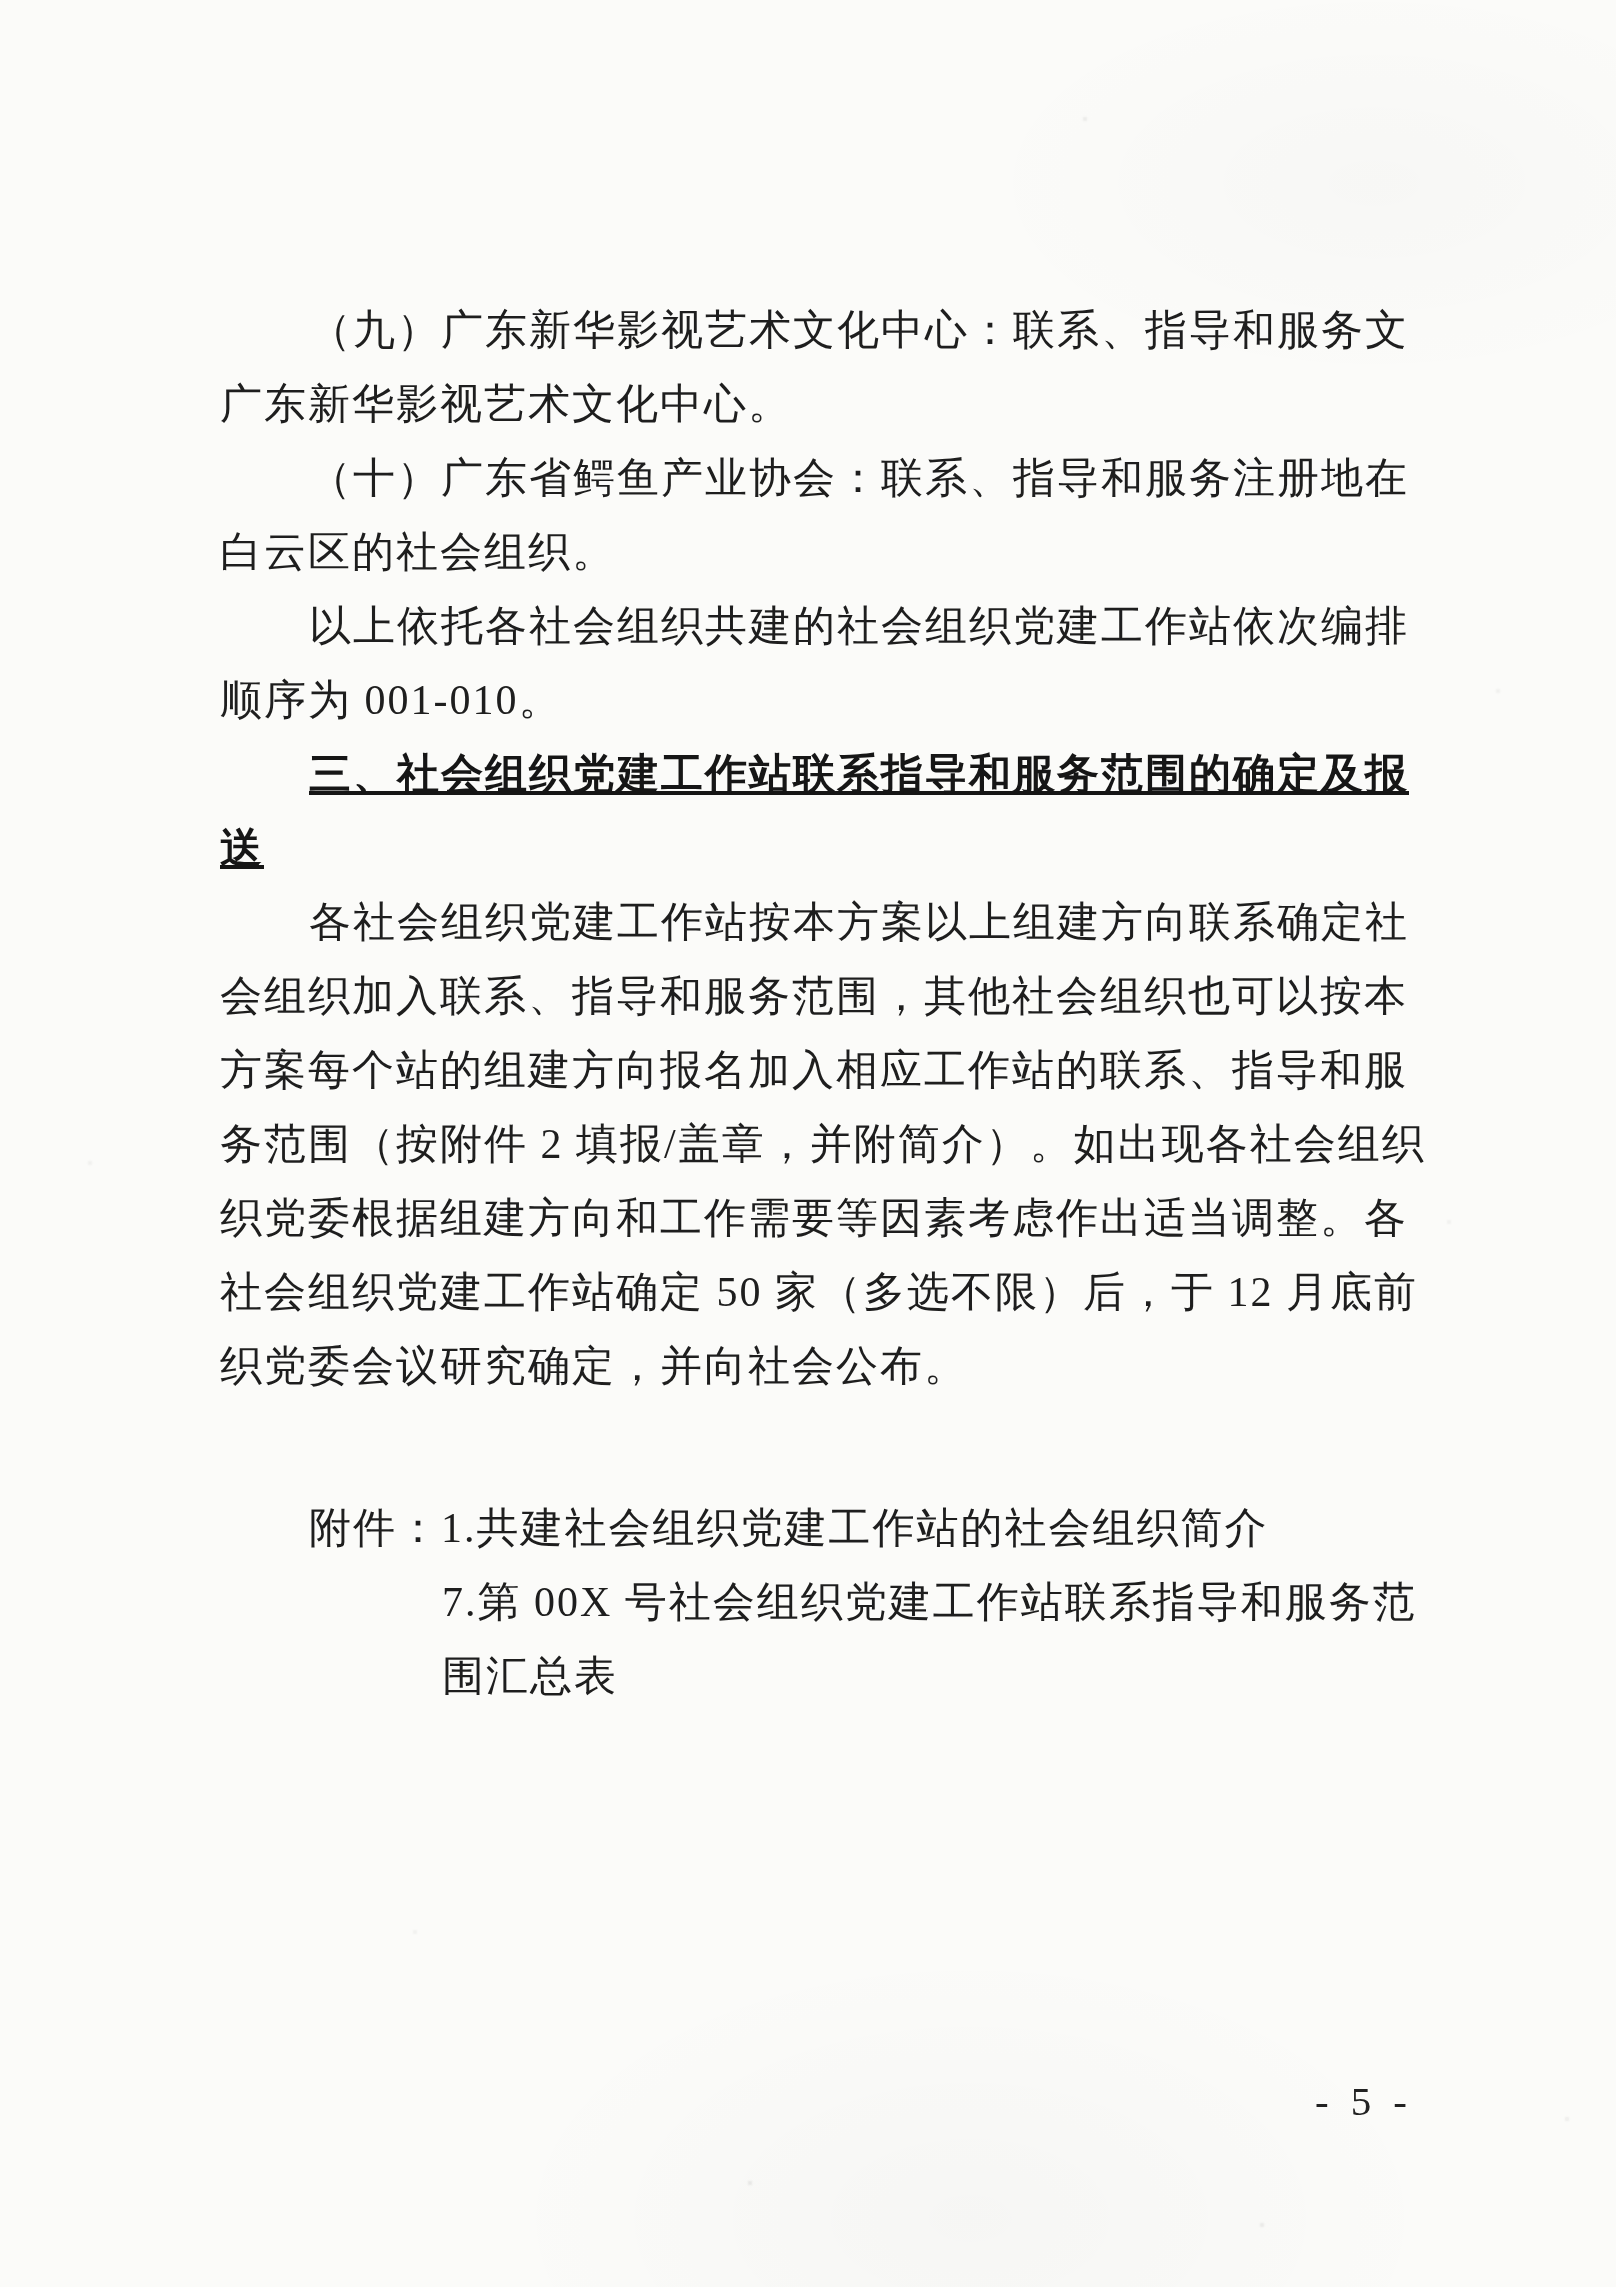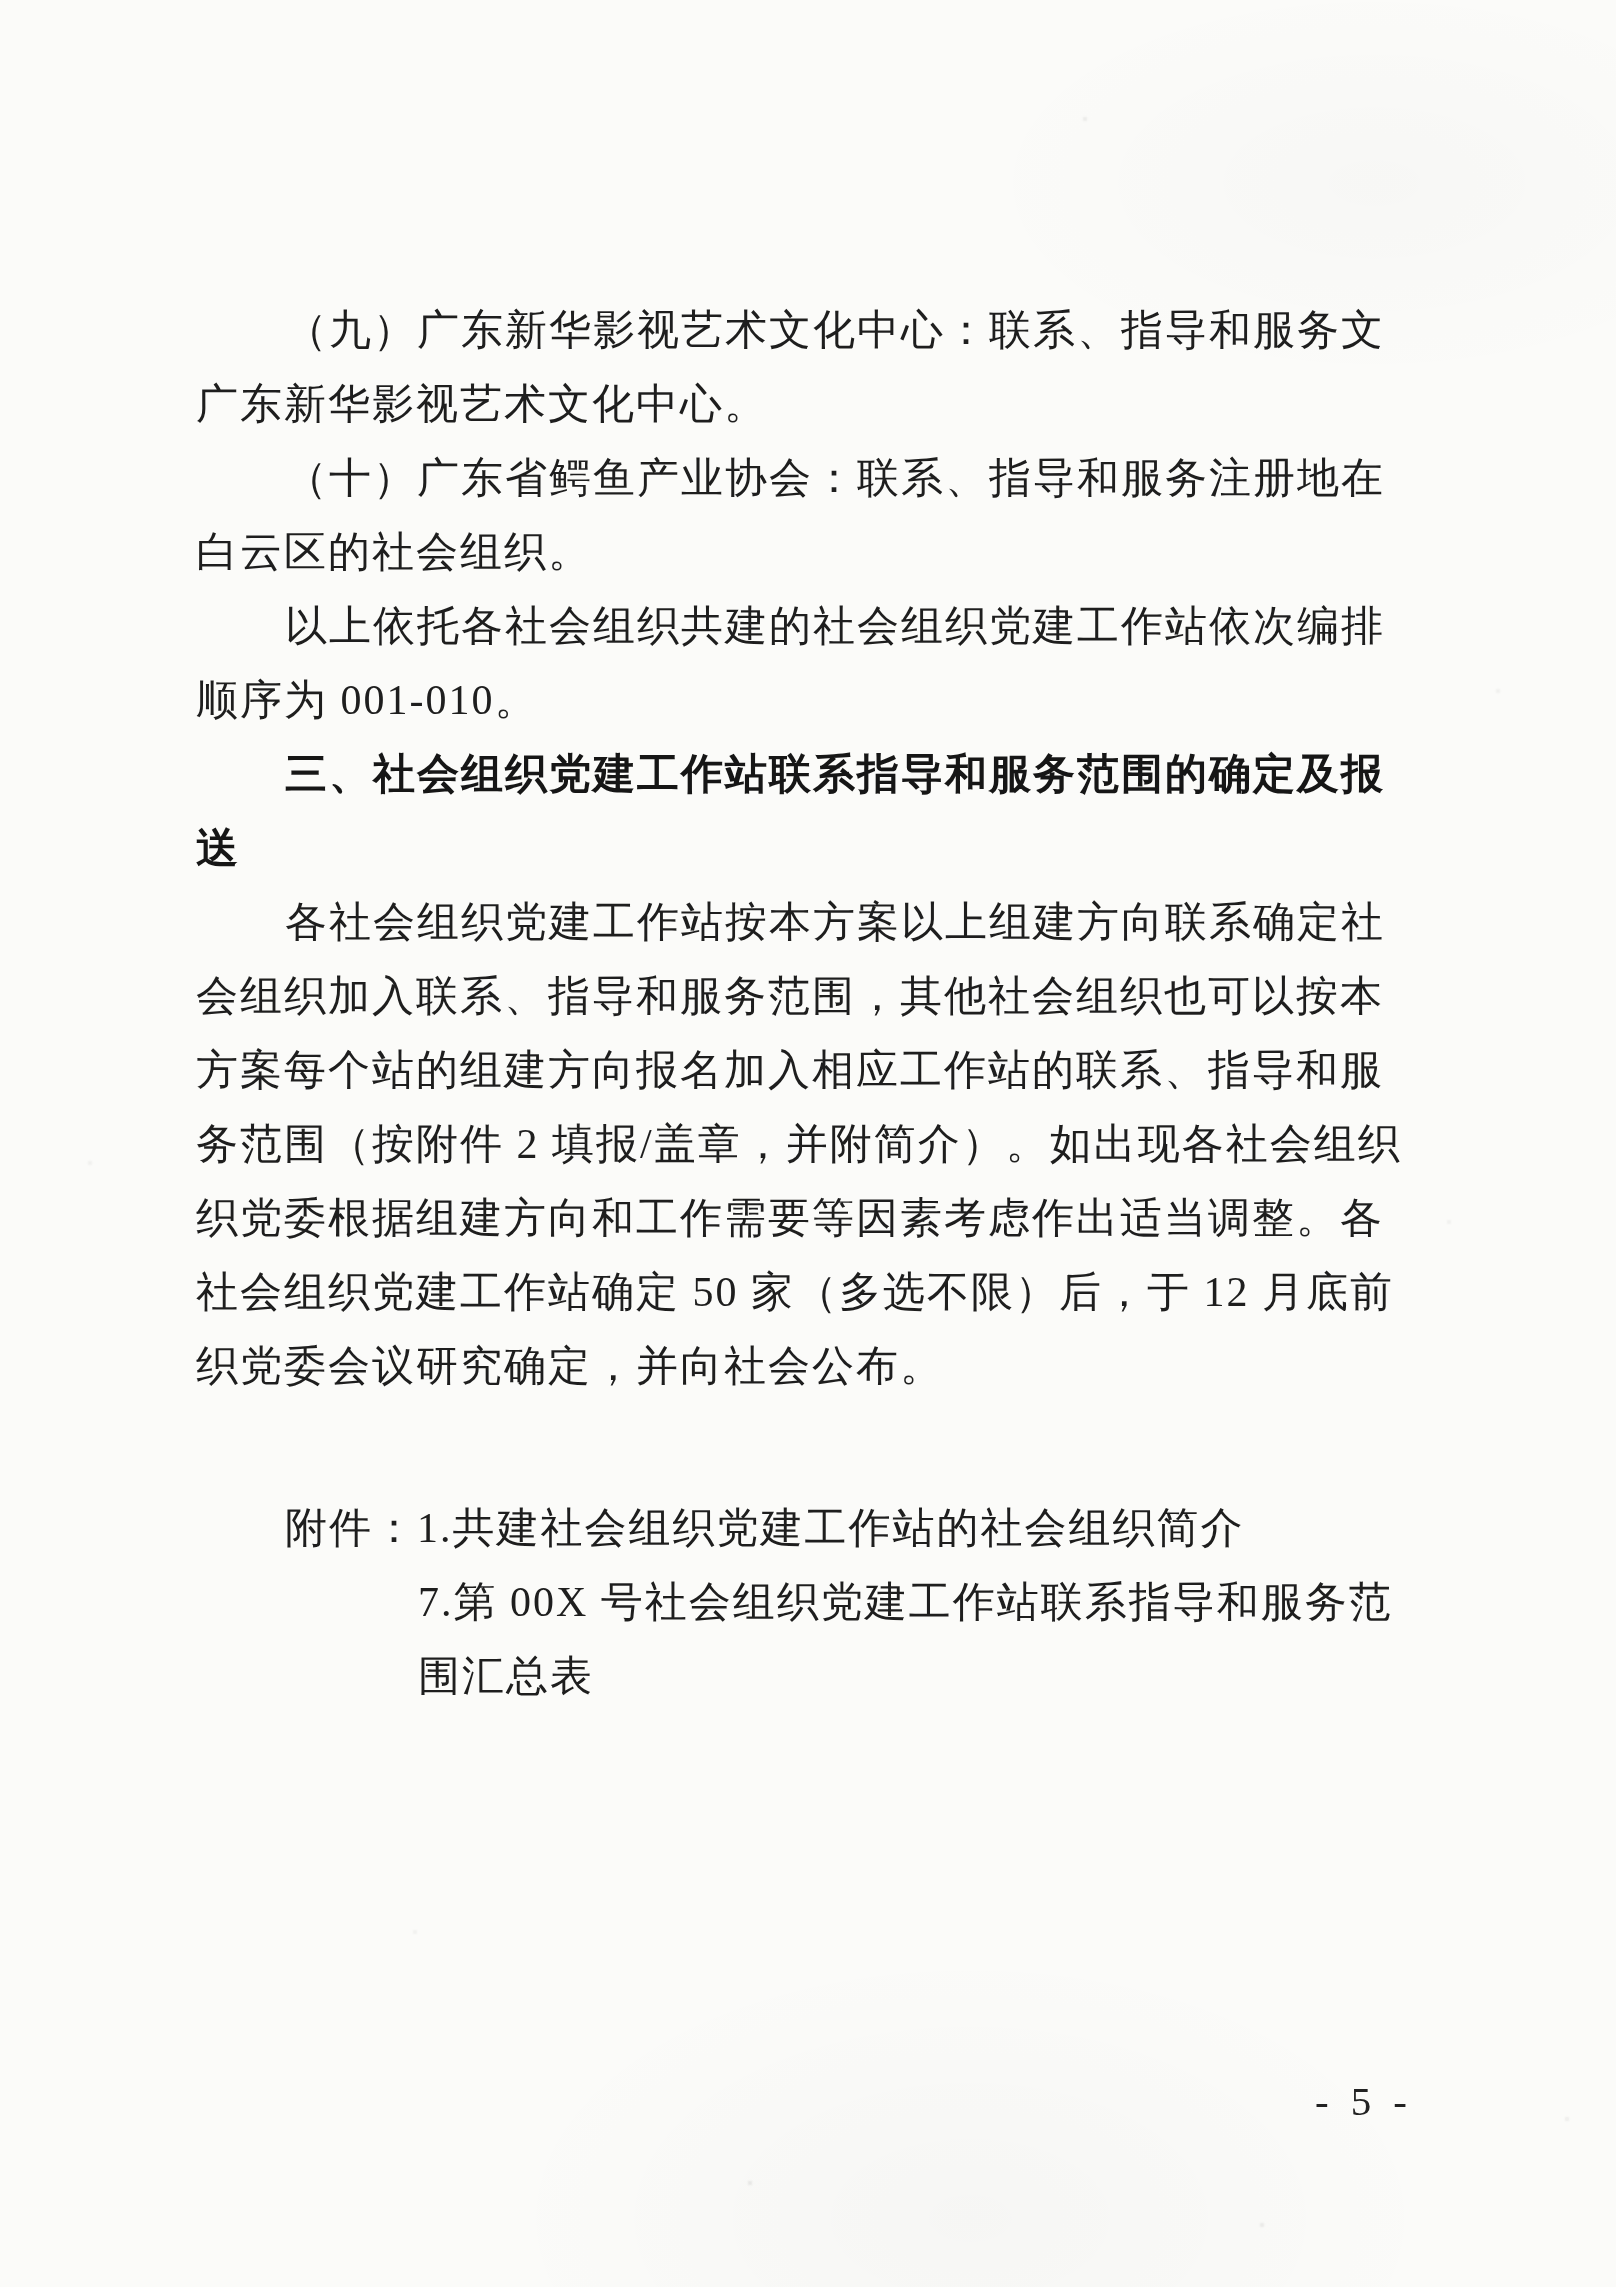--- a/index.html
+++ b/index.html
@@ -15,41 +15,42 @@
     background:
       radial-gradient(ellipse 591px 296px at 85% 8%, rgba(0,0,0,0.015), transparent 70%),
       radial-gradient(ellipse 690px 394px at 60% 97%, rgba(0,0,0,0.02), transparent 70%),
       #fbfbf9;
     overflow: hidden;
     font-family: "Liberation Serif", "DejaVu Serif", serif;
     color: #1e1e1e;
   }
   .doc-body {
     position: absolute;
-    left: 196px;
+    left: 220px;
     top: 293px;
     width: 1221px;
   }
   .line {
     font-size: 42px;
     line-height: 74px;
     height: 74px;
     letter-spacing: 2px;
     white-space: nowrap;
   }
   
   .line.para-start { padding-left: 89px; }
   
   .line.para-cont { padding-left: 0; }
   
   .line.heading-start,
   .line.heading-cont {
     font-family: "Liberation Sans", "DejaVu Sans", sans-serif;
     font-weight: 700;
     color: #161616;
+    text-decoration: underline;
   }
   .line.heading-start { padding-left: 89px; }
   .line.heading-cont { padding-left: 0; }
   
   .line.attach-start { padding-left: 89px; margin-top: 88px; }
   .line.attach-cont { padding-left: 222px; }
   .page-number {
     position: absolute;
     left: 1315px;
     top: 2064px;

